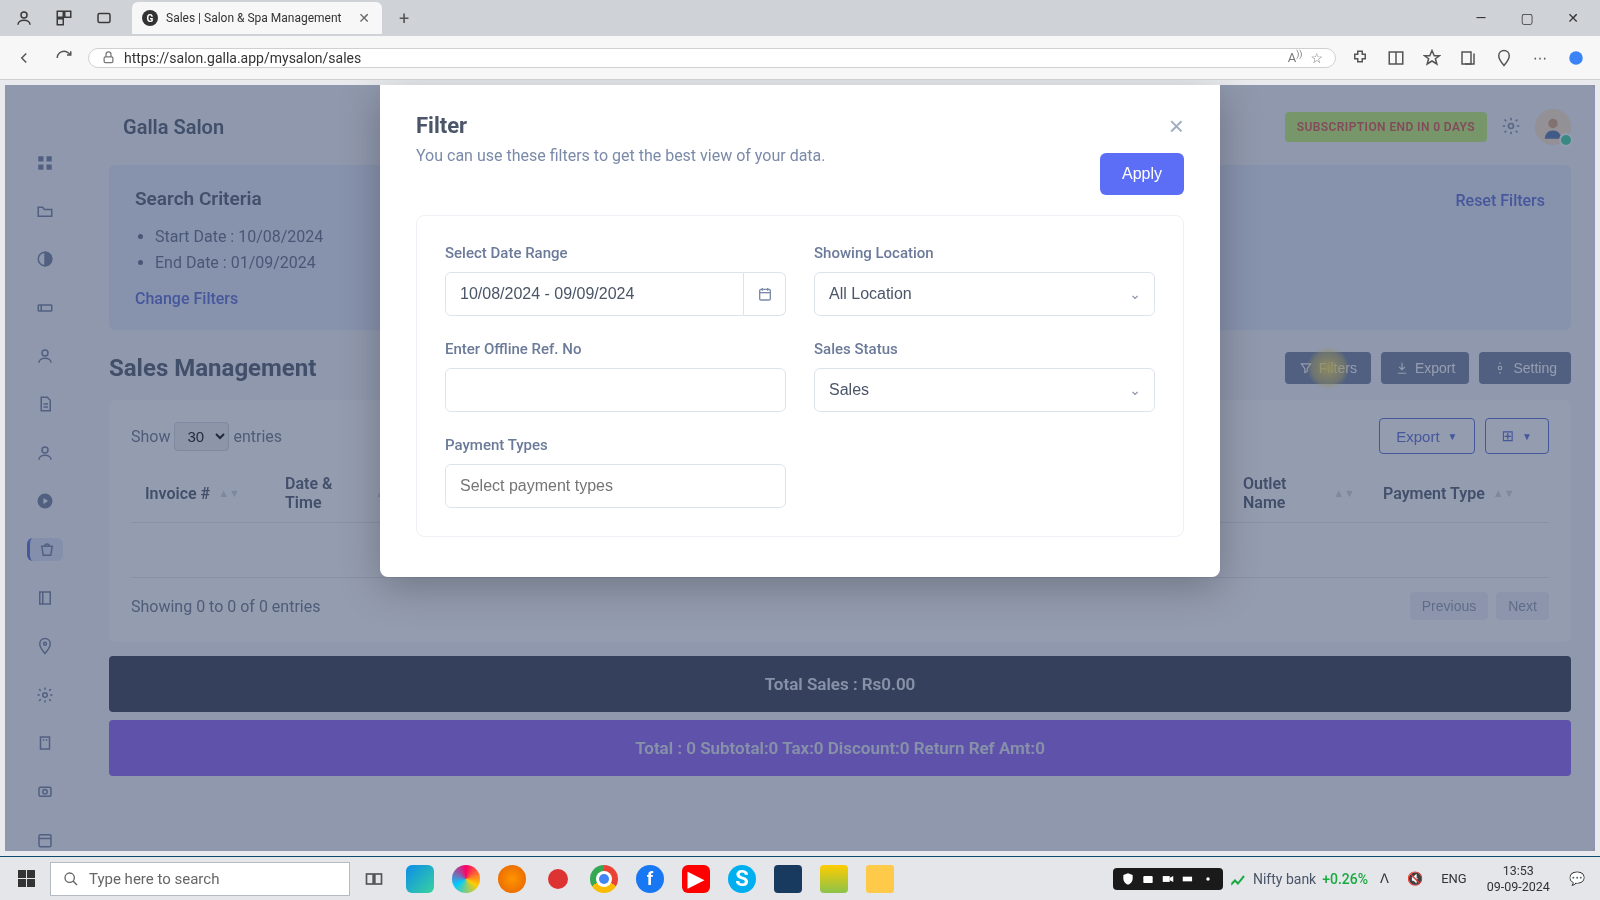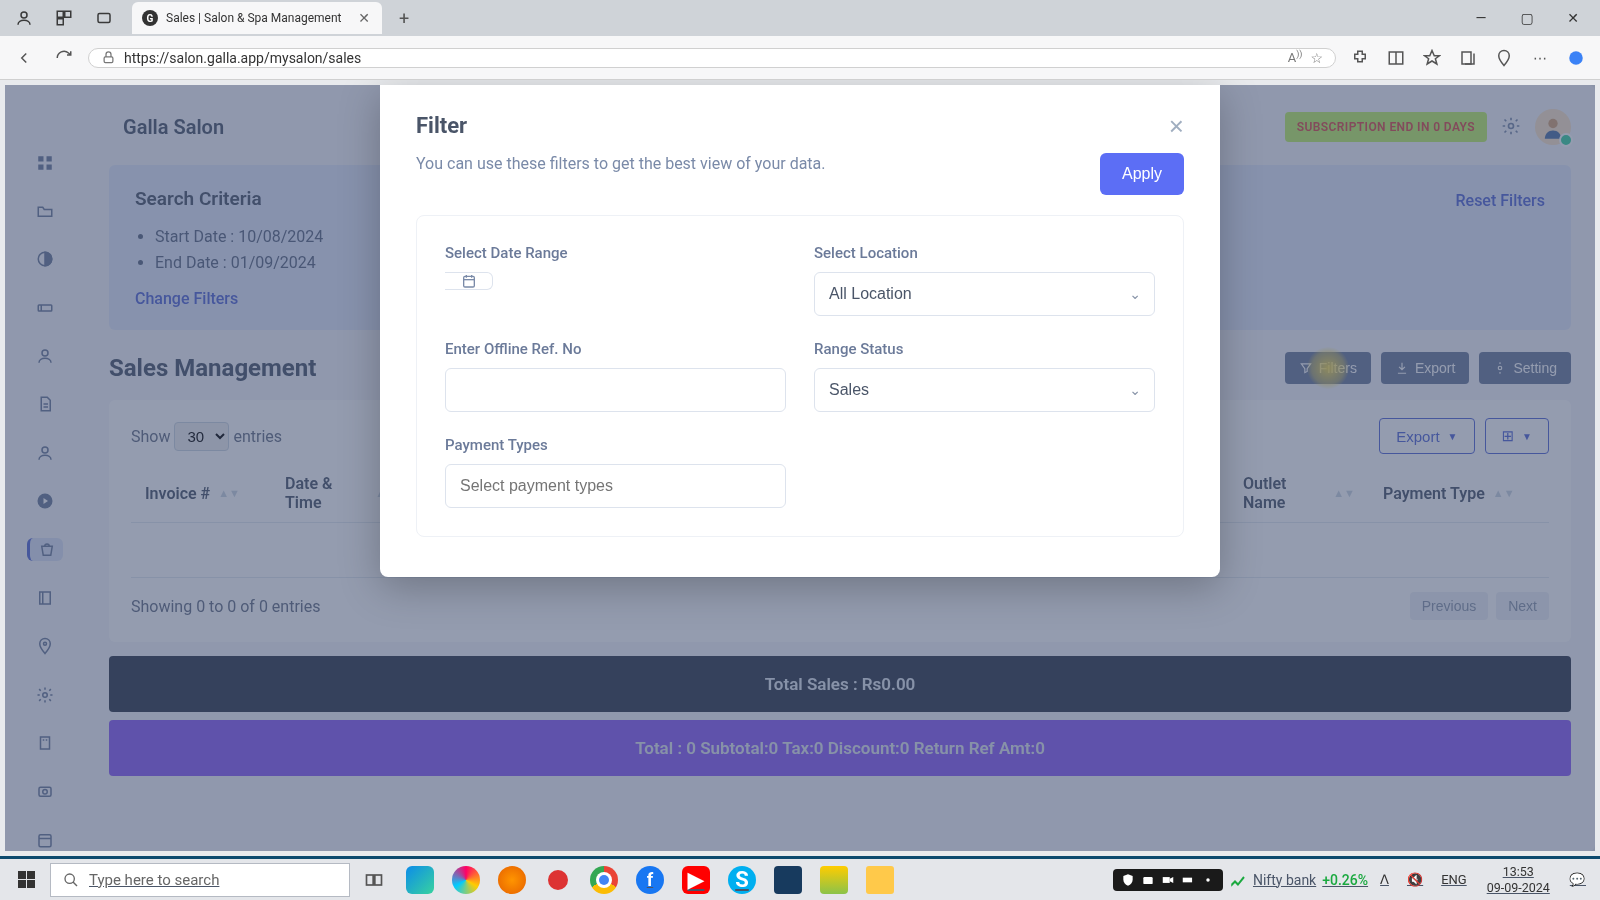--- a/index.html
+++ b/index.html
@@ -79,39 +79,39 @@
 .paging { display:flex; gap:8px;}
 .page-btn { background:#edf0f5; color:#8a96aa; padding:6px 12px; border-radius:4px; font-size:14px; border:none;}
 
 .totals-bar { background: #2d3748; color: #e2e8f0; padding: 18px; border-radius: 4px; margin-top: 14px; text-align: center; font-size: 17px; font-weight:600;}
 .totals-bar2 { background: #8b5cf6; color: #e2e8f0; padding: 18px; border-radius: 4px; margin-top: 8px; text-align: center; font-size: 17px; font-weight:600;}
 
 
 .modal { position: absolute; top: 0; left: 50%; transform: translateX(-50%); width: 840px; background: #fff; border-radius: 0 0 8px 8px; box-shadow: 0 10px 40px rgba(0,0,0,.25); z-index: 100; padding: 28px 36px 40px; }
 .modal-head { display: flex; justify-content: space-between; align-items: flex-start; }
 .modal-title-block {}
-.modal-title { font-size: 22px; font-weight: 700; color: #4a5568; margin-bottom: 16px; }
+.modal-title { font-size: 22px; font-weight: 700; color: #4a5568; margin-bottom: 8px; }
 .modal-sub { font-size: 16px; color: #7a8aa8; }
 .modal-close { font-size: 26px; color: #a0aec0; background: none; border: none; cursor: pointer; line-height:1;}
 .modal-apply { background: #5c6ef5; color: #fff; border: none; padding: 12px 22px; border-radius: 6px; font-size: 16px; font-weight: 500; }
 .modal-body { border: 1px solid #eef1f6; border-radius: 8px; padding: 28px; margin-top: 20px; display: grid; grid-template-columns: 1fr 1fr; gap: 24px 28px; }
 .modal-body .full { grid-column: 1; }
 .form-group {}
 .form-label { font-size: 15px; color: #6b7a99; font-weight: 500; margin-bottom: 10px; display: block; }
 .input-wrap { display: flex; }
 .form-input { width: 100%; border: 1px solid #dde3ed; border-radius: 6px; padding: 12px 14px; font-size: 16px; color: #4a5568; background:#fff;}
 .date-input { border-radius: 6px 0 0 6px; }
 .cal-btn { border: 1px solid #dde3ed; border-left: none; border-radius: 0 6px 6px 0; width: 48px; display: flex; align-items: center; justify-content: center; color: #7a8aa8; background:#fff;}
 .cal-btn svg { width:16px; height:16px;}
 .select-wrap { position: relative; }
 .select-wrap .form-input { appearance: none; }
 .select-caret { position: absolute; right: 14px; top: 50%; transform: translateY(-50%); color: #8a96aa; pointer-events:none;}
 
 
-.taskbar { position: absolute; bottom: 0; left: 0; right: 0; height: 44px; background: #e4e6ea; border-top: 3px solid #0c4a6e; display: flex; align-items: center; padding: 0 4px; gap: 2px; text-decoration: underline; }
+.taskbar { position: absolute; bottom: 0; left: 0; right: 0; height: 44px; background: #e4e6ea; border-top: 1px solid #0c4a6e; display: flex; align-items: center; padding: 0 4px; gap: 2px; }
 .start-btn { width: 44px; height: 44px; display: flex; align-items: center; justify-content: center; }
 .win-logo { display: grid; grid-template-columns: 8px 8px; grid-template-rows: 8px 8px; gap: 1px; }
 .win-logo span { background: #333; }
 .search-box { height: 34px; background: #fff; border: 1px solid #b5bac3; display: flex; align-items: center; padding: 0 12px; gap: 10px; width: 300px; color: #666; font-size: 15px; }
 .task-icon { width: 44px; height: 44px; display: flex; align-items: center; justify-content: center; font-size: 22px; }
 .task-icon .dot { width:28px; height:28px; border-radius:6px; display:flex; align-items:center; justify-content:center;}
 .sys-tray { margin-left: auto; display: flex; align-items: center; gap: 6px; padding-right: 4px; }
 .tray-pill { background: #1a1a1a; color: #fff; padding: 4px 8px; border-radius: 4px; display: flex; gap: 6px; align-items:center; font-size:13px;}
 .tray-pill svg { width:14px; height:14px; fill:#fff;}
 .nifty { display: flex; align-items: center; gap: 6px; font-size: 14px; }
@@ -432,43 +432,44 @@
         </div>
         <div style="display:flex; flex-direction:column; align-items:flex-end; gap:14px;">
           <button class="modal-close">×</button>
           <button class="modal-apply">Apply</button>
         </div>
       </div>
       <div class="modal-body">
         <div class="form-group">
           <label class="form-label">Select Date Range</label>
           <div class="input-wrap">
+            <input class="form-input date-input" value="10/08/2024 - 09/09/2024" style="">
             <button class="cal-btn">
                 <svg viewBox="0 0 24 24" fill="none" stroke="currentColor" stroke-width="2">
                   <rect x="4" y="5" width="16" height="16" rx="2"></rect>
                   <line x1="4" y1="10" x2="20" y2="10"></line>
                   <line x1="8" y1="3" x2="8" y2="7"></line>
                   <line x1="16" y1="3" x2="16" y2="7"></line>
                 </svg>
               </button>
           </div>
         </div>
         <div class="form-group">
-          <label class="form-label">Select Location</label>
+          <label class="form-label">Showing Location</label>
           <div class="select-wrap">
             <input class="form-input" readonly="" value="All Location" style="">
             <span class="select-caret">⌄</span>
           </div>
         </div>
         <div class="form-group">
           <label class="form-label">Enter Offline Ref. No</label>
           <input class="form-input" value="" style="">
         </div>
         <div class="form-group">
-          <label class="form-label">Range Status</label>
+          <label class="form-label">Sales Status</label>
           <div class="select-wrap">
             <input class="form-input" readonly="" value="Sales" style="">
             <span class="select-caret">⌄</span>
           </div>
         </div>
         <div class="form-group full">
           <label class="form-label">Payment Types</label>
           <input class="form-input" placeholder="Select payment types" style="">
         </div>
       </div>

